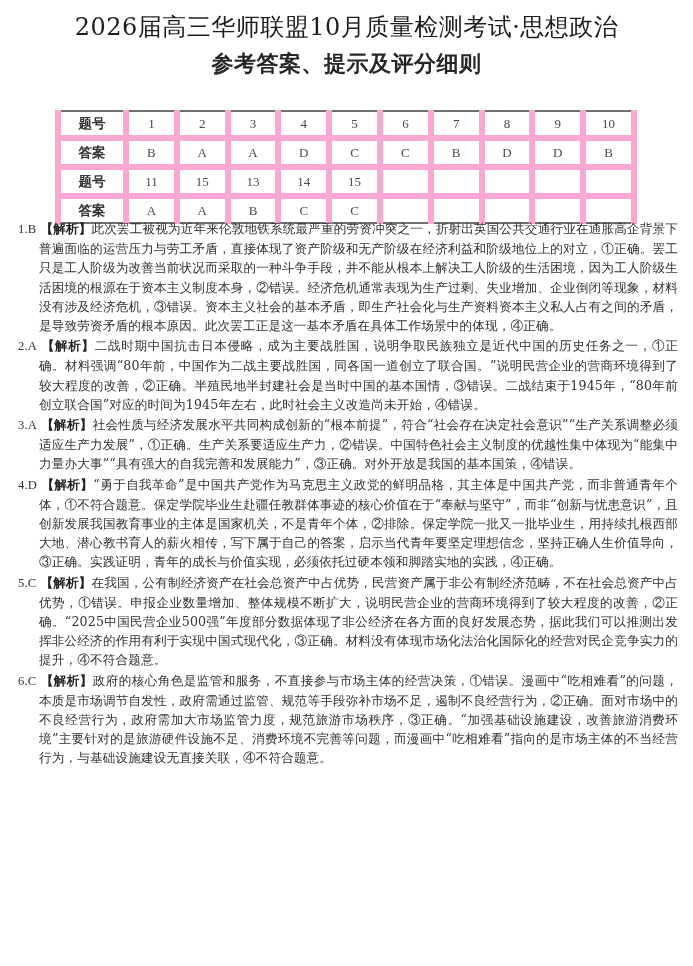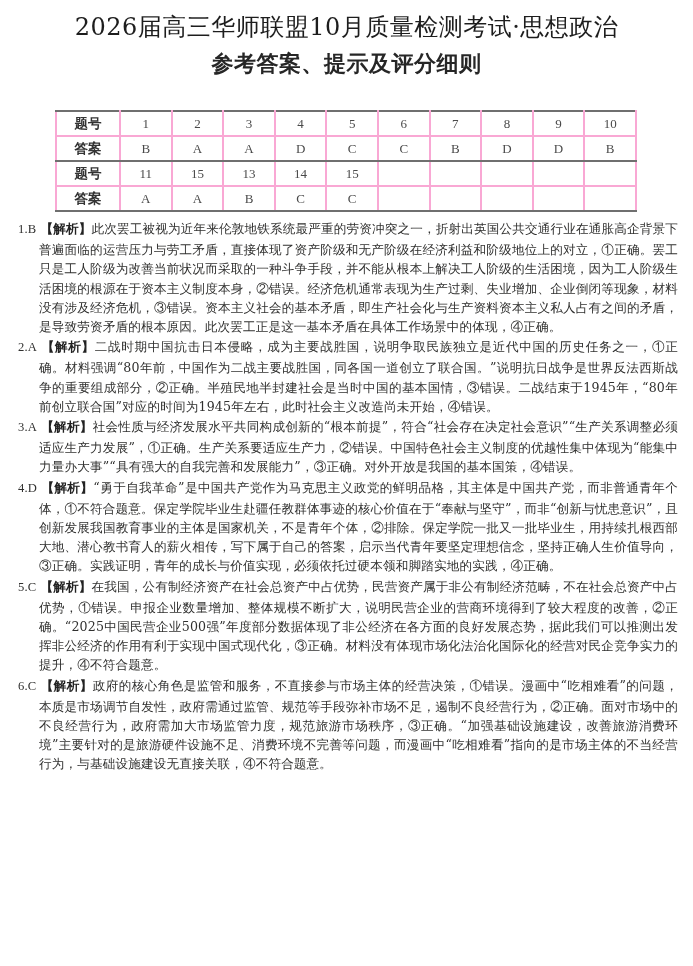--- a/index.html
+++ b/index.html
@@ -52,21 +52,21 @@
     left: 55px;
     top: 110px;
     width: 582px;
   }
   table.answers {
     border-collapse: collapse;
     width: 582px;
     table-layout: fixed;
   }
   table.answers td {
-    border: 2px solid #f9a8d4;
+    border: 6px solid #f9a8d4;
     height: 23px;
     text-align: center;
     vertical-align: middle;
     font-size: 13px;
     color: #4a4a4a;
     font-family: "Liberation Serif", "DejaVu Serif", serif;
     padding: 0;
   }
   table.answers td.hdr {
     font-weight: bold;
@@ -107,21 +107,20 @@
   }
   .item .num {
     font-family: "Liberation Serif", "DejaVu Serif", serif;
   }
   .item .ans {
     font-family: "Liberation Serif", "DejaVu Serif", serif;
   }
   .item .tag {
     font-weight: bold;
     color: #222;
-    font-family: Liberation Mono, monospace;
   }
 </style>
 </head>
 <body>
 
 <div class="page">
 
   <h1 class="title-main">2026届高三华师联盟10月质量检测考试·思想政治</h1>
   <h2 class="title-sub">参考答案、提示及评分细则</h2>
 
@@ -179,20 +178,20 @@
             <td></td>
             <td></td>
             <td></td>
           </tr>
         </tbody>
     </table>
   </div>
 
   <div class="explanations" id="explanations">
       <p class="item"><span class="num">1.</span><span class="ans">B</span> <span class="tag">【解析】</span><span class="body">此次罢工被视为近年来伦敦地铁系统最严重的劳资冲突之一，折射出英国公共交通行业在通胀高企背景下普遍面临的运营压力与劳工矛盾，直接体现了资产阶级和无产阶级在经济利益和阶级地位上的对立，①正确。罢工只是工人阶级为改善当前状况而采取的一种斗争手段，并不能从根本上解决工人阶级的生活困境，因为工人阶级生活困境的根源在于资本主义制度本身，②错误。经济危机通常表现为生产过剩、失业增加、企业倒闭等现象，材料没有涉及经济危机，③错误。资本主义社会的基本矛盾，即生产社会化与生产资料资本主义私人占有之间的矛盾，是导致劳资矛盾的根本原因。此次罢工正是这一基本矛盾在具体工作场景中的体现，④正确。</span></p>
-      <p class="item"><span class="num">2.</span><span class="ans">A</span> <span class="tag">【解析】</span><span class="body">二战时期中国抗击日本侵略，成为主要战胜国，说明争取民族独立是近代中国的历史任务之一，①正确。材料强调“80年前，中国作为二战主要战胜国，同各国一道创立了联合国。”说明抗日战争是世界反法西斯战争的重要组成部分，②正确。半殖民地半封建社会是当时中国的基本国情，③错误。二战结束于1945年，“80年前创立联合国”对应的时间为1945年左右，此时社会主义改造尚未开始，④错误。</span></p>
+      <p class="item"><span class="num">2.</span><span class="ans">A</span> <span class="tag">【解析】</span><span class="body">二战时期中国抗击日本侵略，成为主要战胜国，说明争取民族独立是近代中国的历史任务之一，①正确。材料强调“80年前，中国作为二战主要战胜国，同各国一道创立了联合国。”说明民营企业的营商环境得到了较大程度的改善，②正确。半殖民地半封建社会是当时中国的基本国情，③错误。二战结束于1945年，“80年前创立联合国”对应的时间为1945年左右，此时社会主义改造尚未开始，④错误。</span></p>
       <p class="item"><span class="num">3.</span><span class="ans">A</span> <span class="tag">【解析】</span><span class="body">社会性质与经济发展水平共同构成创新的“根本前提”，符合“社会存在决定社会意识”“生产关系调整必须适应生产力发展”，①正确。生产关系要适应生产力，②错误。中国特色社会主义制度的优越性集中体现为“能集中力量办大事”“具有强大的自我完善和发展能力”，③正确。对外开放是我国的基本国策，④错误。</span></p>
       <p class="item"><span class="num">4.</span><span class="ans">D</span> <span class="tag">【解析】</span><span class="body">“勇于自我革命”是中国共产党作为马克思主义政党的鲜明品格，其主体是中国共产党，而非普通青年个体，①不符合题意。保定学院毕业生赴疆任教群体事迹的核心价值在于“奉献与坚守”，而非“创新与忧患意识”，且创新发展我国教育事业的主体是国家机关，不是青年个体，②排除。保定学院一批又一批毕业生，用持续扎根西部大地、潜心教书育人的薪火相传，写下属于自己的答案，启示当代青年要坚定理想信念，坚持正确人生价值导向，③正确。实践证明，青年的成长与价值实现，必须依托过硬本领和脚踏实地的实践，④正确。</span></p>
       <p class="item"><span class="num">5.</span><span class="ans">C</span> <span class="tag">【解析】</span><span class="body">在我国，公有制经济资产在社会总资产中占优势，民营资产属于非公有制经济范畴，不在社会总资产中占优势，①错误。申报企业数量增加、整体规模不断扩大，说明民营企业的营商环境得到了较大程度的改善，②正确。“2025中国民营企业500强”年度部分数据体现了非公经济在各方面的良好发展态势，据此我们可以推测出发挥非公经济的作用有利于实现中国式现代化，③正确。材料没有体现市场化法治化国际化的经营对民企竞争实力的提升，④不符合题意。</span></p>
       <p class="item"><span class="num">6.</span><span class="ans">C</span> <span class="tag">【解析】</span><span class="body">政府的核心角色是监管和服务，不直接参与市场主体的经营决策，①错误。漫画中“吃相难看”的问题，本质是市场调节自发性，政府需通过监管、规范等手段弥补市场不足，遏制不良经营行为，②正确。面对市场中的不良经营行为，政府需加大市场监管力度，规范旅游市场秩序，③正确。“加强基础设施建设，改善旅游消费环境”主要针对的是旅游硬件设施不足、消费环境不完善等问题，而漫画中“吃相难看”指向的是市场主体的不当经营行为，与基础设施建设无直接关联，④不符合题意。</span></p>
     </div>
 
 </div>
 
 </body></html>

